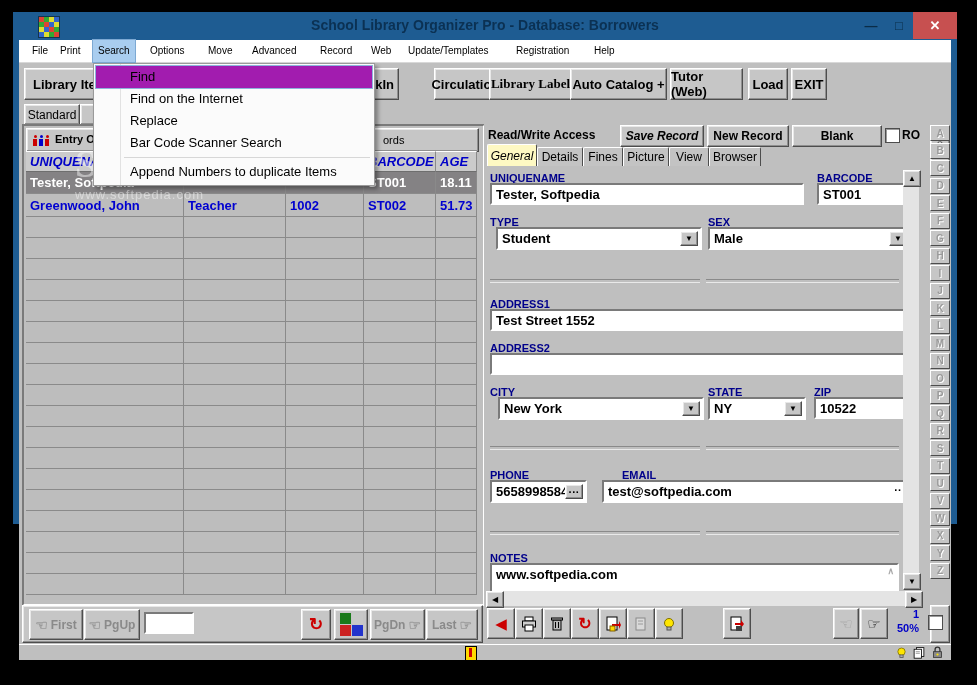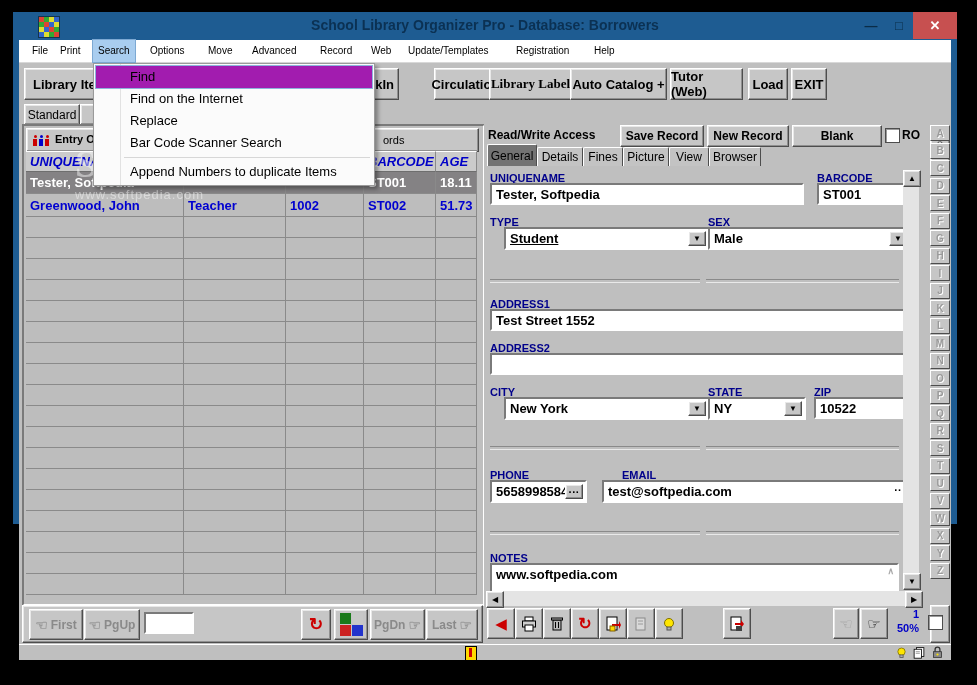--- a/index.html
+++ b/index.html
@@ -61,21 +61,21 @@
   #right-panel{position:absolute;left:465px;top:84px;width:441px;height:482px;background:#BFBFBF;}
   #access-label{position:absolute;left:4px;top:4px;font-size:12px;font-weight:bold;color:#000;}
   .rec-btn{position:absolute;top:1px;height:20px;font-size:12px;font-weight:bold;color:#000;
            display:flex;align-items:center;justify-content:center;}
   .checkbox{position:absolute;width:13px;height:13px;background:#fff;border:1px solid #4d4d4d;
             box-shadow:inset 1px 1px 0 #9a9a9a;}
   #ro-label{position:absolute;left:418px;top:4px;font-size:12px;font-weight:bold;color:#000;}
   .rtab{position:absolute;font-size:12px;color:#000;display:flex;align-items:center;justify-content:center;
         border-top:1px solid #fff;border-left:1px solid #fff;border-right:1px solid #4d4d4d;background:#C3C3C3;
         border-radius:2px 2px 0 0;}
-  .rtab.active{background:#737373;font-weight:normal;}
+  .rtab.active{background:#fef9c3;font-weight:normal;font-style:italic;}
   .flabel{position:absolute;font-size:11px;font-weight:bold;color:#00008B;}
   .finput{position:absolute;background:#fff;font-size:13px;font-weight:bold;color:#000;
           font-family:"Liberation Sans",sans-serif;padding:0 4px;display:flex;align-items:center;white-space:nowrap;overflow:hidden;}
   input.finput{padding:0 4px;}
   .combo-arrow{position:absolute;right:2px;top:2px;bottom:2px;width:16px;display:flex;align-items:center;justify-content:center;
                font-size:8px;color:#000;}
   .mini-btn{display:flex;align-items:center;justify-content:center;font-size:11px;font-weight:bold;color:#000;}
   .sepline{position:absolute;height:2px;border-top:1px solid #8a8a8a;border-bottom:1px solid #e9e9e9;}
   
   .sb-btn{position:absolute;display:flex;align-items:center;justify-content:center;font-size:8px;color:#000;}
@@ -359,60 +359,60 @@
           <span class="hand">☞</span>
           </div>
         <div class="nav-btn raised" style="left:403px;width:50px;">
           <span>Last</span>
           <span class="hand">☞</span>
           </div>
       </div>
 
       <div id="right-panel">
         <div id="access-label">Read/Write Access</div>
-        <div class="rec-btn raised" style="left:136px;width:82px;">Save Record</div>
+        <div class="rec-btn raised" style="left:136px;width:82px;font-style:italic;">Save Record</div>
         <div class="rec-btn raised" style="left:223px;width:80px;">New Record</div>
         <div class="rec-btn raised" style="left:308px;width:88px;text-align:center;">Blank</div>
         <div class="checkbox" style="left:401px;top:4px;"></div>
         <div id="ro-label">RO</div>
 
         <div class="rtab active" style="left:3px;top:20px;width:48px;height:21px;">General</div>
         <div class="rtab" style="left:53px;top:23px;width:44px;height:18px;">Details</div>
         <div class="rtab" style="left:99px;top:23px;width:38px;height:18px;">Fines</div>
         <div class="rtab" style="left:139px;top:23px;width:44px;height:18px;">Picture</div>
         <div class="rtab" style="left:185px;top:23px;width:38px;height:18px;">View</div>
         <div class="rtab" style="left:225px;top:23px;width:50px;height:18px;">Browser</div>
 
         <div class="flabel" style="left:6px;top:48px;">UNIQUENAME</div>
         <input class="finput sunken" style="left: 6px; top: 59px; width: 302px; height: 18px;" value="Tester, Softpedia">
         <div class="flabel" style="left:333px;top:48px;">BARCODE</div>
         <input class="finput sunken" style="left: 333px; top: 59px; width: 80px; height: 18px;" value="ST001">
 
         <div class="flabel" style="left:6px;top:92px;">TYPE</div>
-        <div class="finput sunken" style="left:20px;top:103px;width:194px;height:19px;text-decoration:underline;">
+        <div class="finput sunken" style="left:12px;top:103px;width:194px;height:19px;">
           <span>Student</span>
           <span class="combo-arrow raised">▼</span>
         </div>
         <div class="flabel" style="left:224px;top:92px;">SEX</div>
         <div class="finput sunken" style="left:224px;top:103px;width:191px;height:19px;">
           <span>Male</span>
           <span class="combo-arrow raised">▼</span>
         </div>
 
         <div class="sepline" style="left:6px;top:155px;width:210px;"></div>
         <div class="sepline" style="left:222px;top:155px;width:193px;"></div>
 
         <div class="flabel" style="left:6px;top:174px;">ADDRESS1</div>
         <input class="finput sunken" style="left: 6px; top: 185px; width: 405px; height: 18px;" value="Test Street 1552">
 
         <div class="flabel" style="left:6px;top:218px;">ADDRESS2</div>
         <input class="finput sunken" style="left: 6px; top: 229px; width: 405px; height: 18px;" value="">
 
         <div class="flabel" style="left:6px;top:262px;">CITY</div>
-        <div class="finput sunken" style="left:20px;top:273px;width:194px;height:19px;">
+        <div class="finput sunken" style="left:14px;top:273px;width:194px;height:19px;">
           <span>New York</span>
           <span class="combo-arrow raised">▼</span>
         </div>
         <div class="flabel" style="left:224px;top:262px;">STATE</div>
         <div class="finput sunken" style="left:224px;top:273px;width:86px;height:19px;">
           <span>NY</span>
           <span class="combo-arrow raised">▼</span>
         </div>
         <div class="flabel" style="left:330px;top:262px;">ZIP</div>
         <input class="finput sunken" style="left: 330px; top: 273px; width: 83px; height: 18px;" value="10522">

